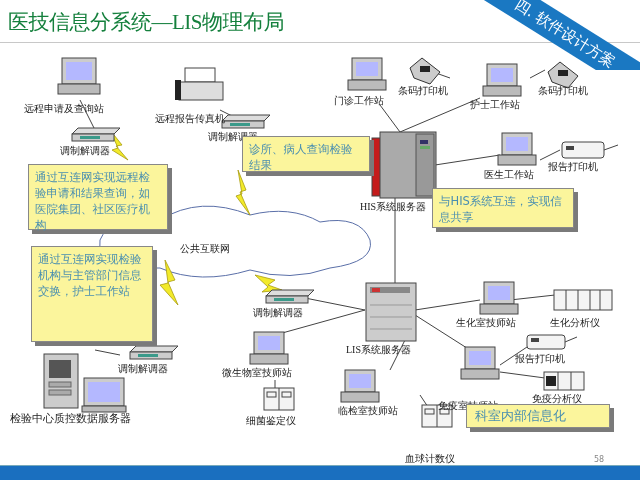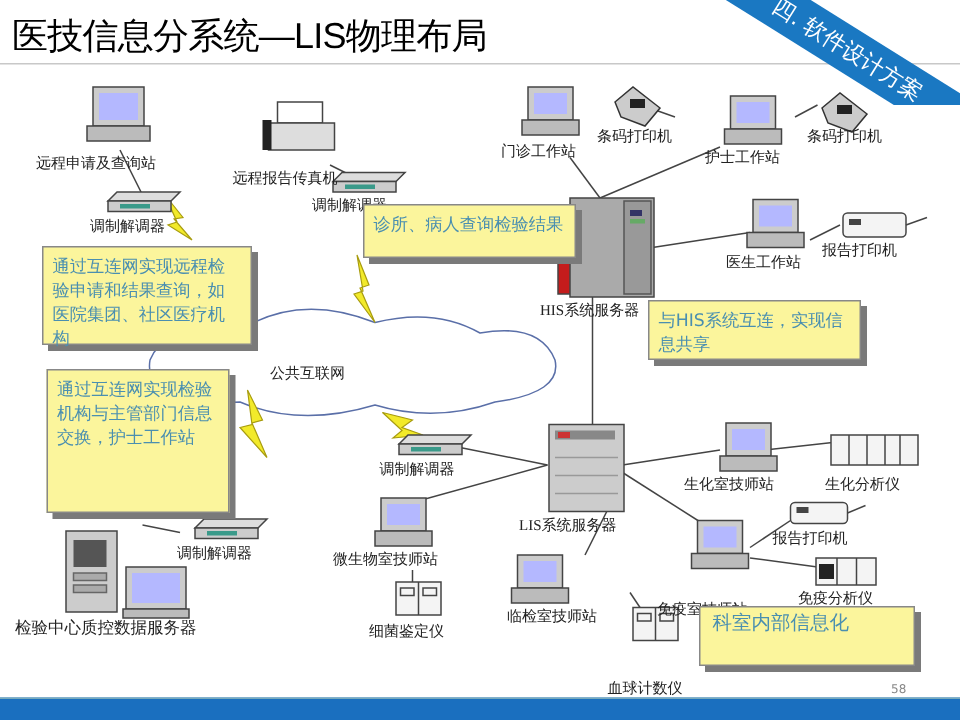--- a/index.html
+++ b/index.html
@@ -1,17 +1,17 @@
 <!DOCTYPE html>
 <html><head>
 <meta charset="utf-8">
 <style>
   html,body{margin:0;padding:0;}
   body{width:640px;height:480px;position:relative;overflow:hidden;background:#fff;font-family:"DejaVu Sans",sans-serif;}
-  .title{position:absolute;left:8px;top:8px;font-size:24px;color:#000000;font-family:Liberation Sans, sans-serif;letter-spacing:-0.5px;}
+  .title{position:absolute;left:8px;top:8px;font-size:21px;color:#15803d;font-family:Liberation Serif, serif;letter-spacing:-0.5px;}
   .title-rule{position:absolute;left:0;top:42px;width:640px;height:1px;background:#c8c8c8;}
   .ribbon{position:absolute;right:-40px;top:18px;width:230px;height:30px;background:#1a78c2;color:#fff;transform:rotate(32deg);transform-origin:center;text-align:center;line-height:30px;font-size:15px;}
   .ribbon-wrap{position:absolute;right:0;top:0;width:170px;height:70px;overflow:hidden;}
   .footer{position:absolute;left:0;top:465px;width:640px;height:15px;background:#1a6fbf;border-top:1px solid #7ab;}
   .pagenum{position:absolute;left:594px;top:455px;font-size:8px;color:#888;}
   .lbl{position:absolute;font-size:10px;color:#222;white-space:nowrap;font-family:Liberation Serif, serif;}
   .note{position:absolute;background:#fbf59c;border:1px solid #888;box-shadow:4px 4px 0 #7a7a7a;color:#4a8fb0;font-size:11.5px;line-height:16px;padding:4px 6px;box-sizing:border-box;}
   svg.diagram{position:absolute;left:0;top:0;}
 </style>
 </head>
@@ -219,19 +219,19 @@
 <div class="lbl" style="left:515px;top:352px;">报告打印机</div>
 <div class="lbl" style="left:438px;top:399px;">免疫室技师站</div>
 <div class="lbl" style="left:532px;top:392px;">免疫分析仪</div>
 <div class="lbl" style="left:222px;top:366px;">微生物室技师站</div>
 <div class="lbl" style="left:246px;top:414px;text-align:center;">细菌鉴定仪</div>
 <div class="lbl" style="left:322px;top:404px;padding-left:16px;">临检室技师站</div>
 <div class="lbl" style="left:405px;top:452px;text-align:right;">血球计数仪</div>
 <div class="lbl" style="left:10px;top:411px;font-size:11px;">检验中心质控数据服务器</div>
 
 <div class="note" style="left:28px;top:164px;width:140px;height:66px;">通过互连网实现远程检验申请和结果查询，如医院集团、社区医疗机构</div>
-<div class="note" style="left:242px;top:136px;width:142px;height:36px;">诊所、病人查询检验结果</div>
-<div class="note" style="left:432px;top:200px;width:142px;height:40px;">与HIS系统互连，实现信息共享</div>
+<div class="note" style="left:242px;top:136px;width:128px;height:36px;">诊所、病人查询检验结果</div>
+<div class="note" style="left:432px;top:188px;width:142px;height:40px;">与HIS系统互连，实现信息共享</div>
 <div class="note" style="left:31px;top:246px;width:122px;height:96px;">通过互连网实现检验机构与主管部门信息交换，护士工作站</div>
-<div class="note" style="left:466px;top:404px;width:144px;height:40px;font-size:13px;line-height:15px;padding:3px 8px;">科室内部信息化</div>
+<div class="note" style="left:466px;top:404px;width:144px;height:24px;font-size:13px;line-height:15px;padding:3px 8px;">科室内部信息化</div>
 
 <div class="pagenum">58</div>
 <div class="footer"></div>
 
 </body></html>

